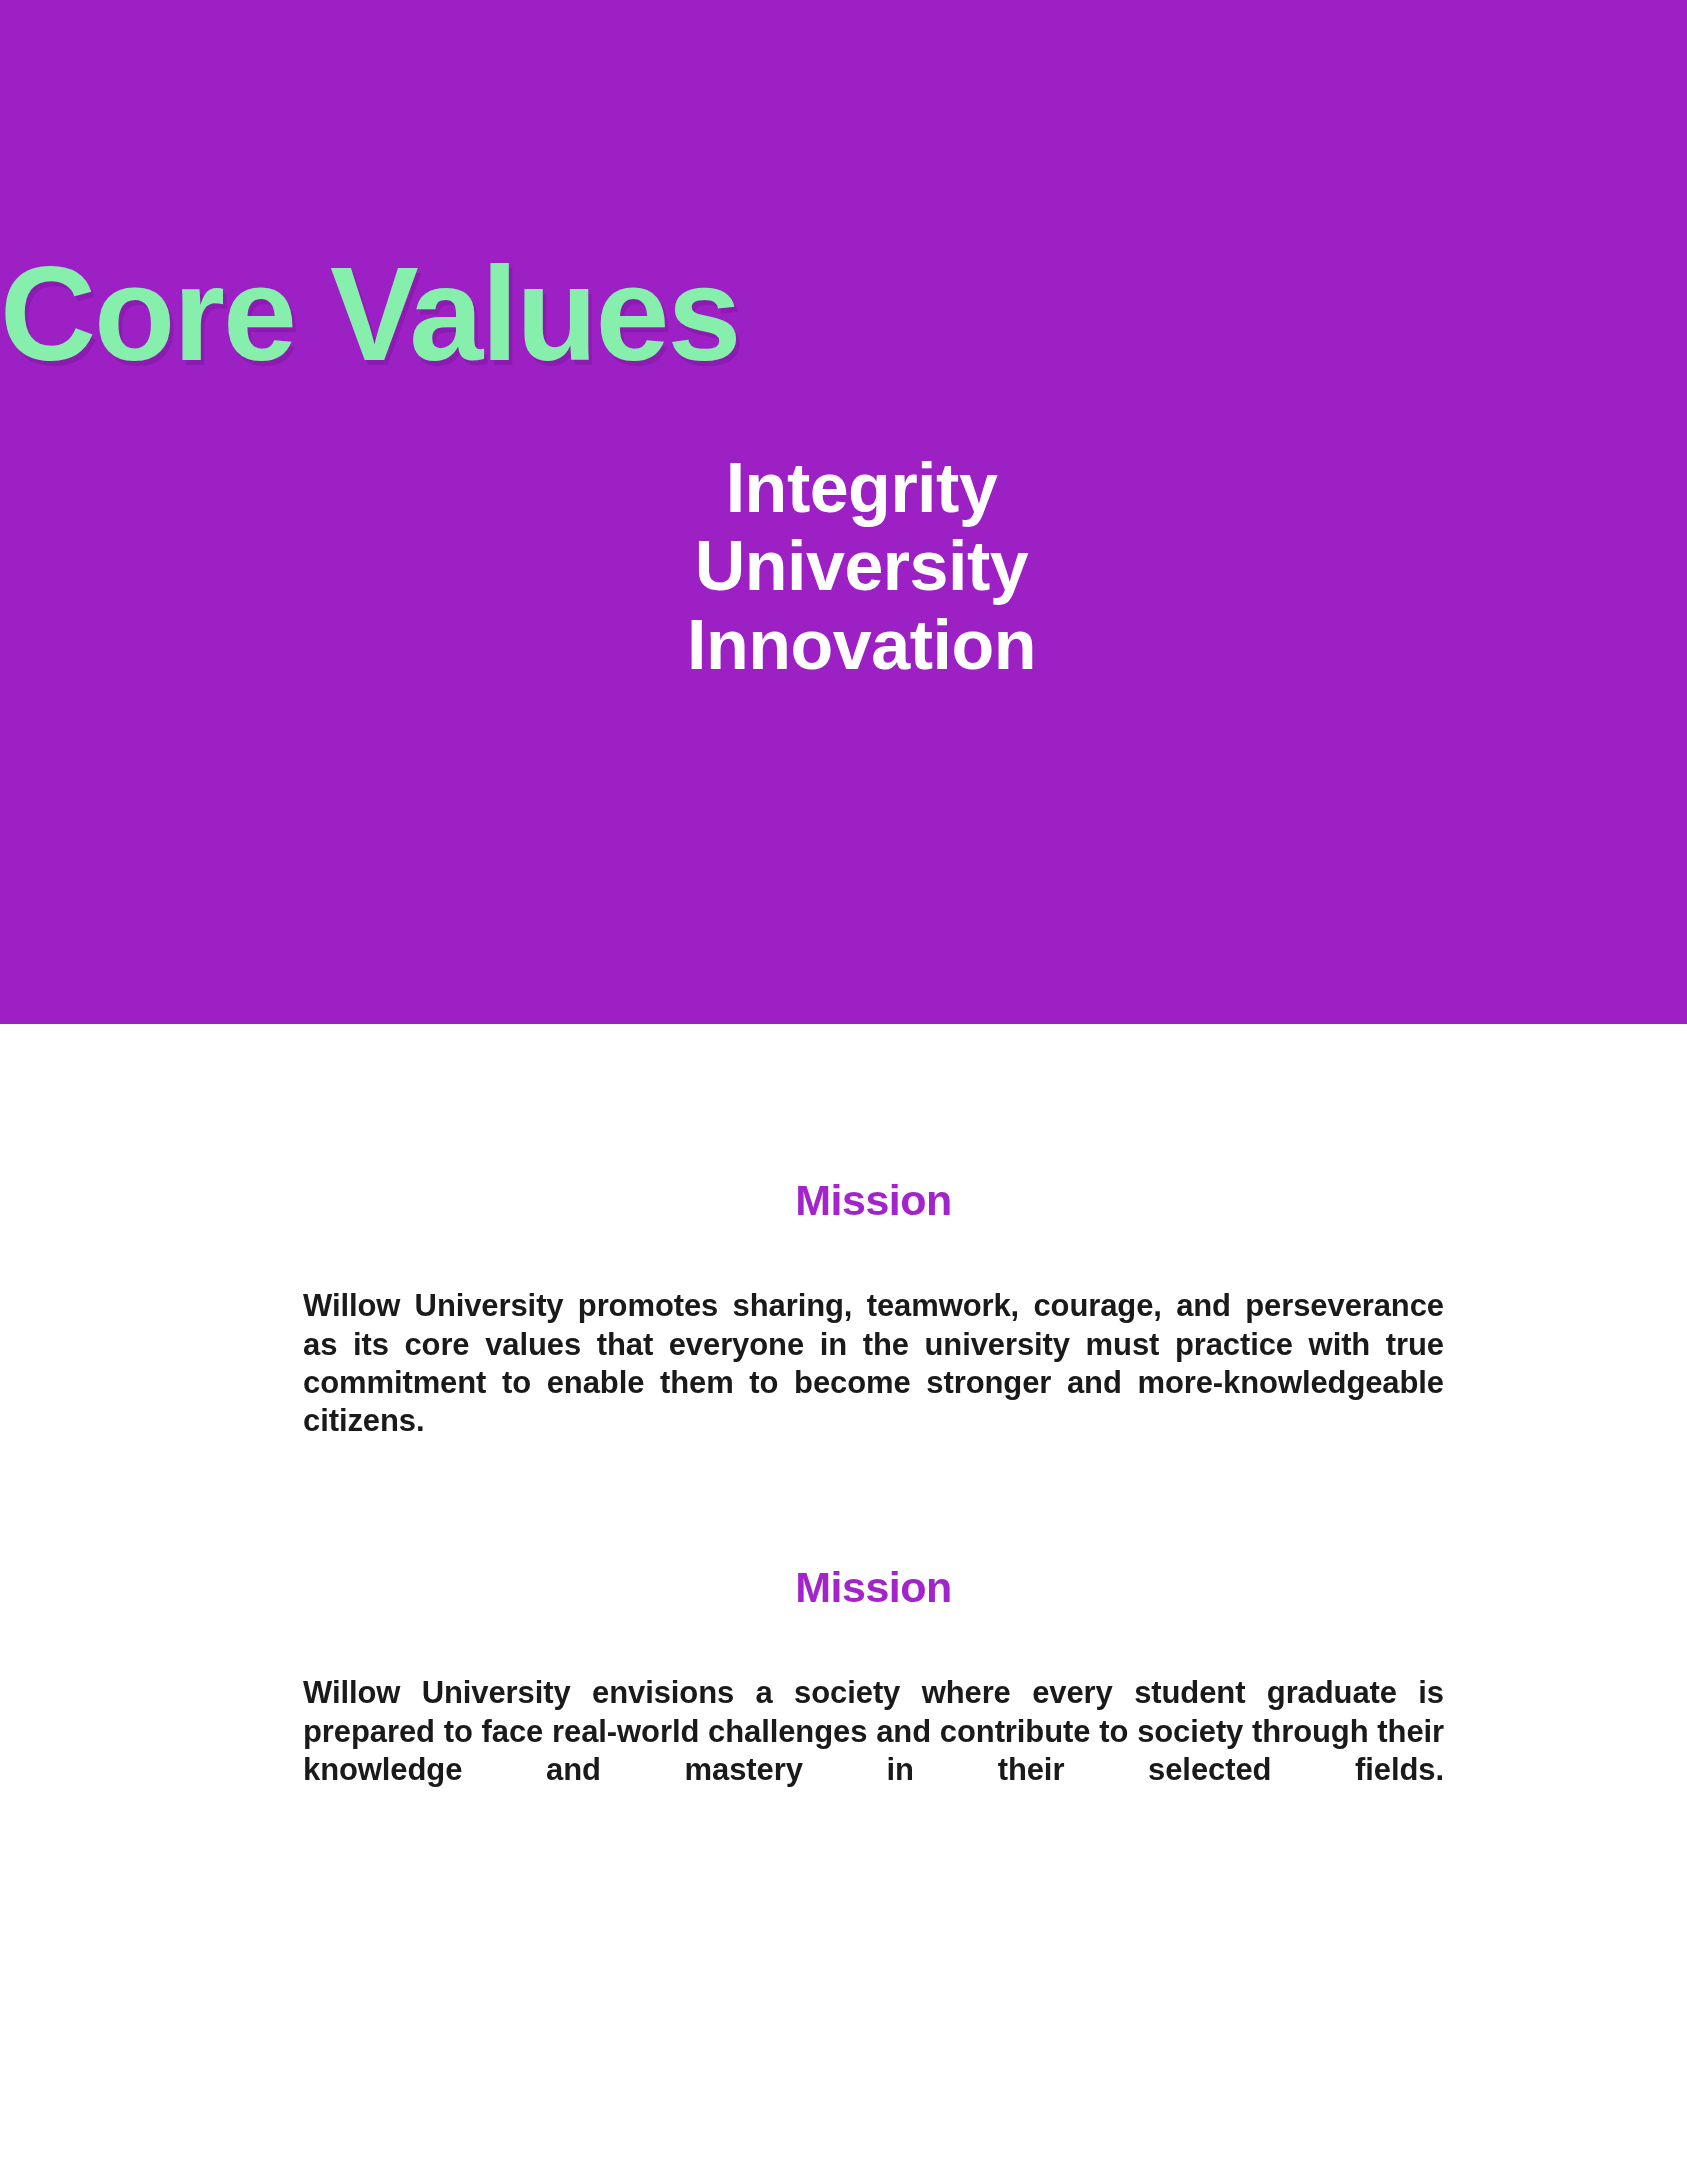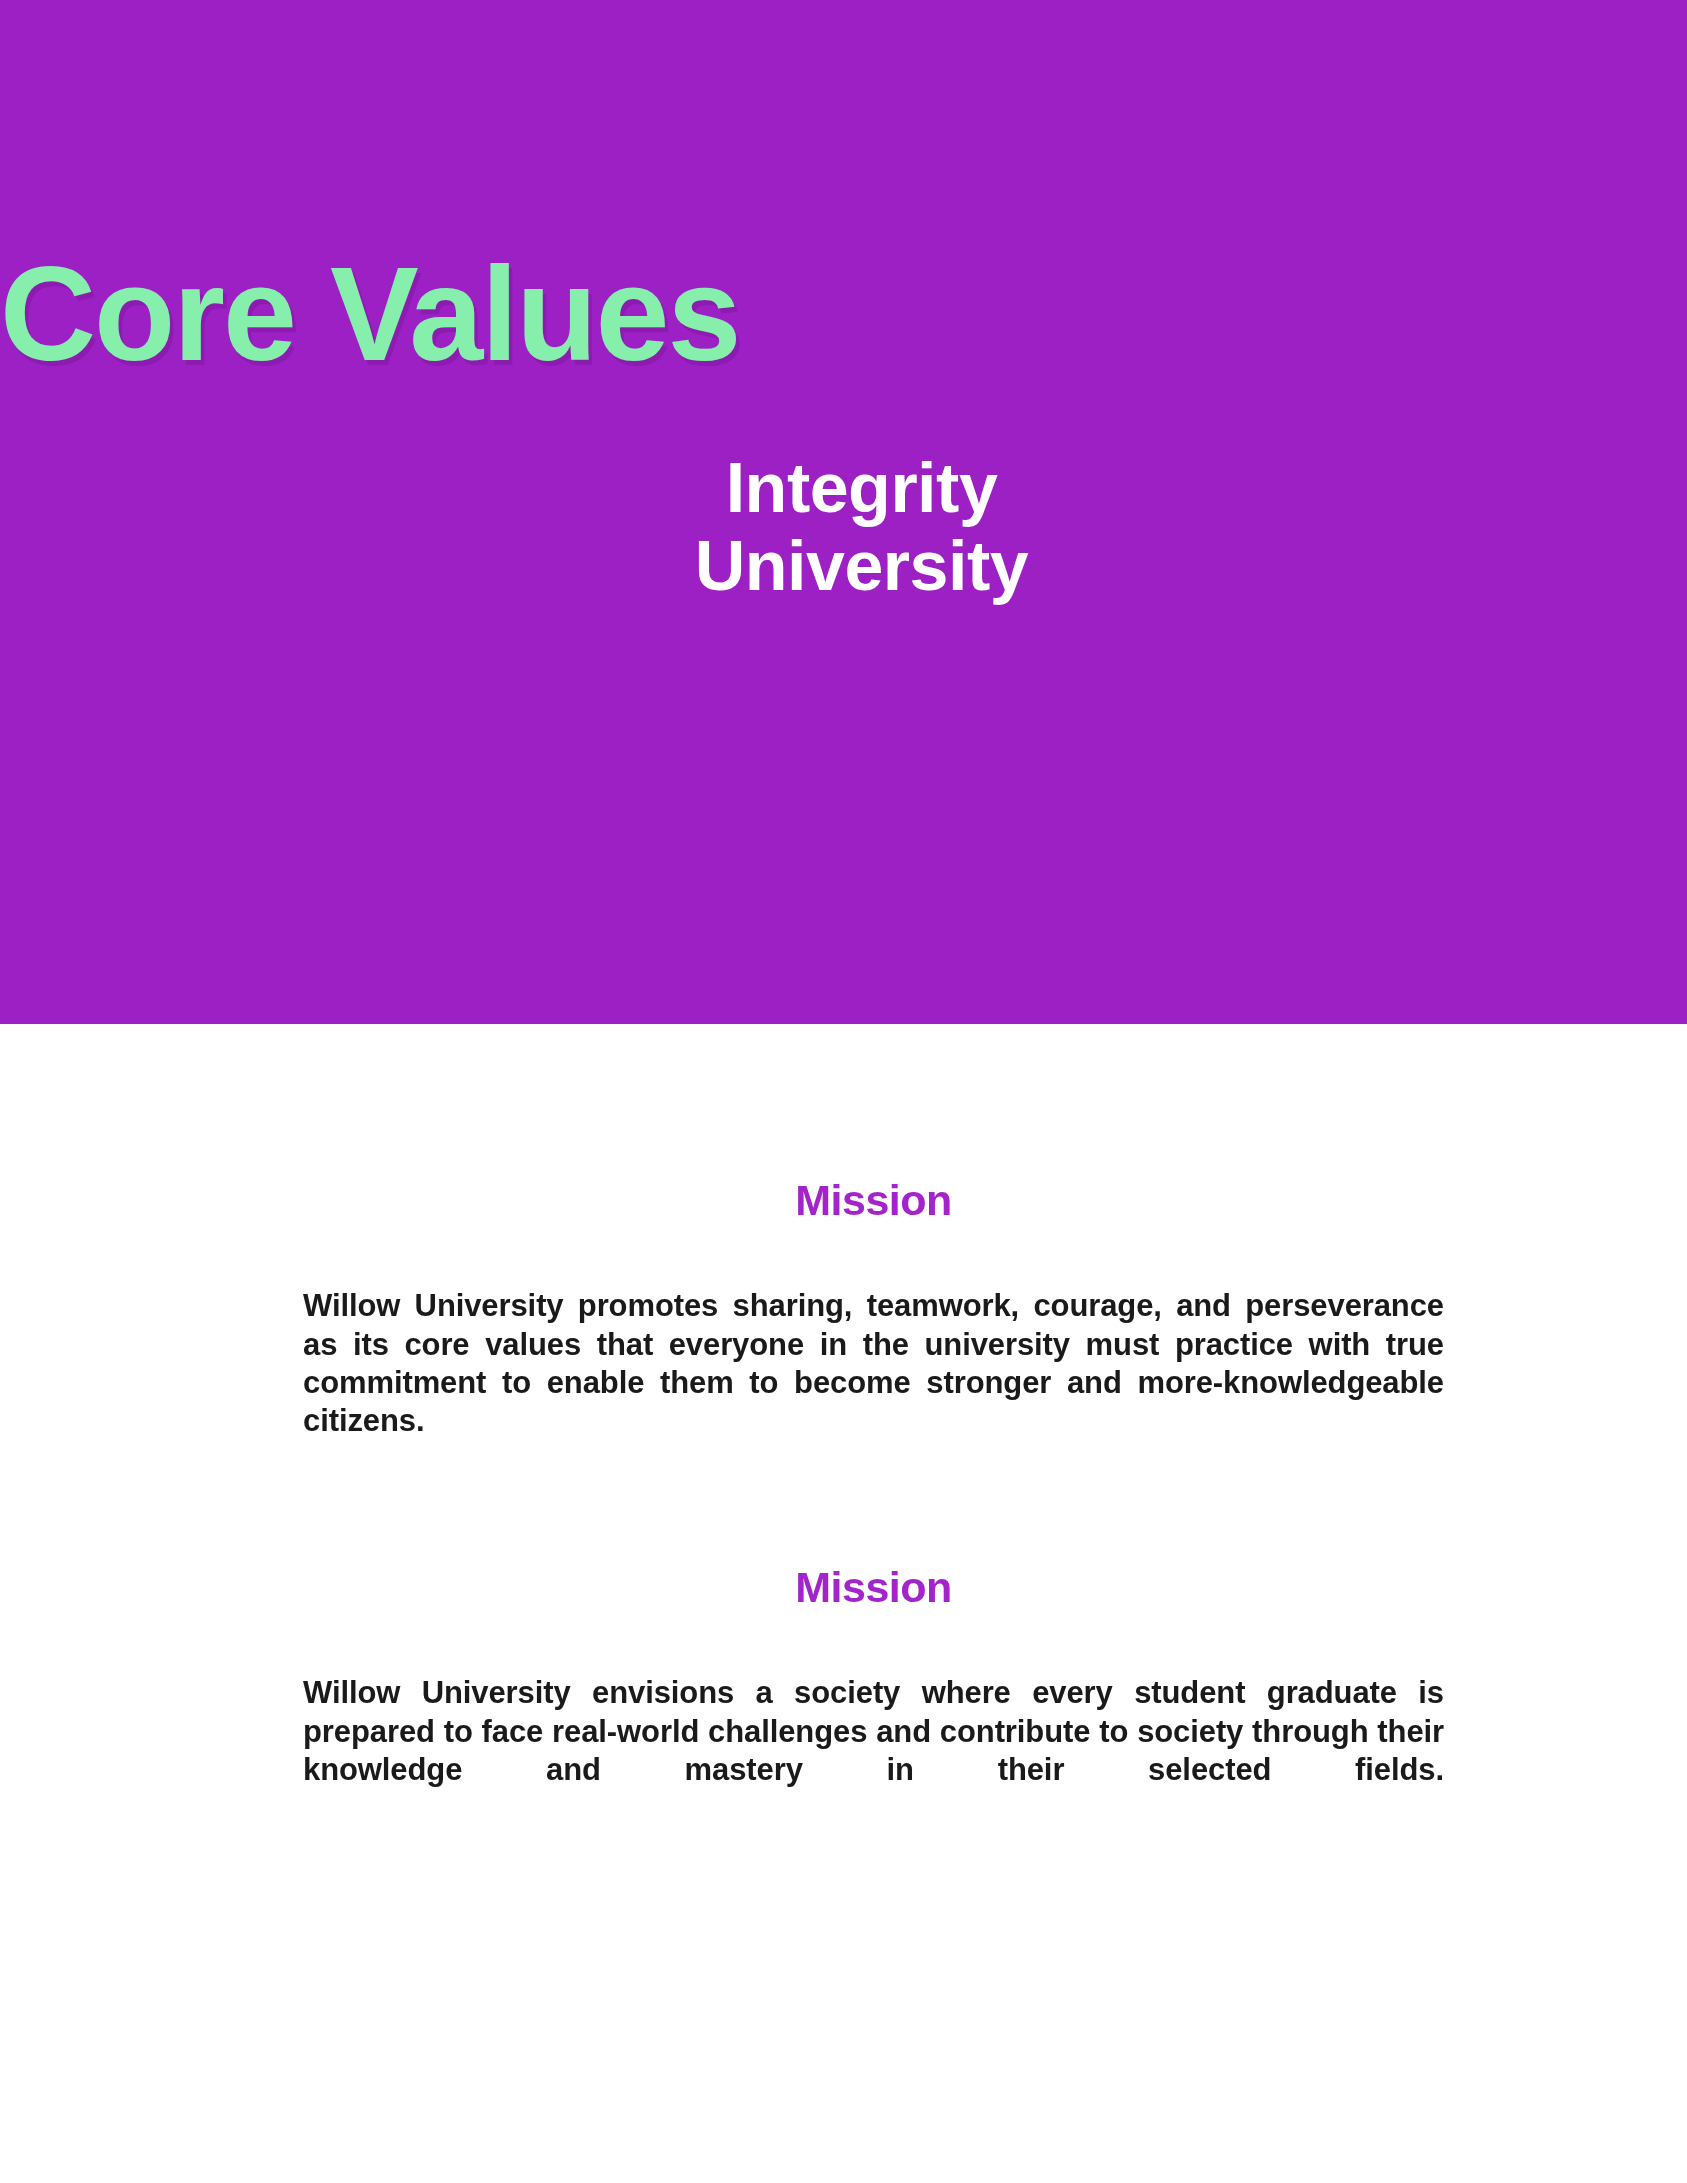--- a/index.html
+++ b/index.html
@@ -115,20 +115,21 @@
 
 <div class="page">
 
   <div class="hero">
 
     <div class="hero-title">Core Values</div>
 
     <div class="values-list">
       <span class="value-line">Integrity</span>
       <span class="value-line">University</span>
+      <span class="value-line">Innovation</span>
     </div>
 
   </div>
 
   <div class="body-area">
 
     <div class="section section-mission">
       <h2 class="section-heading">Mission</h2>
       <p class="section-body">Willow University promotes sharing, teamwork, courage, and perseverance as its core values that everyone in the university must practice with true commitment to enable them to become stronger and more-knowledgeable citizens.</p>
     </div>

